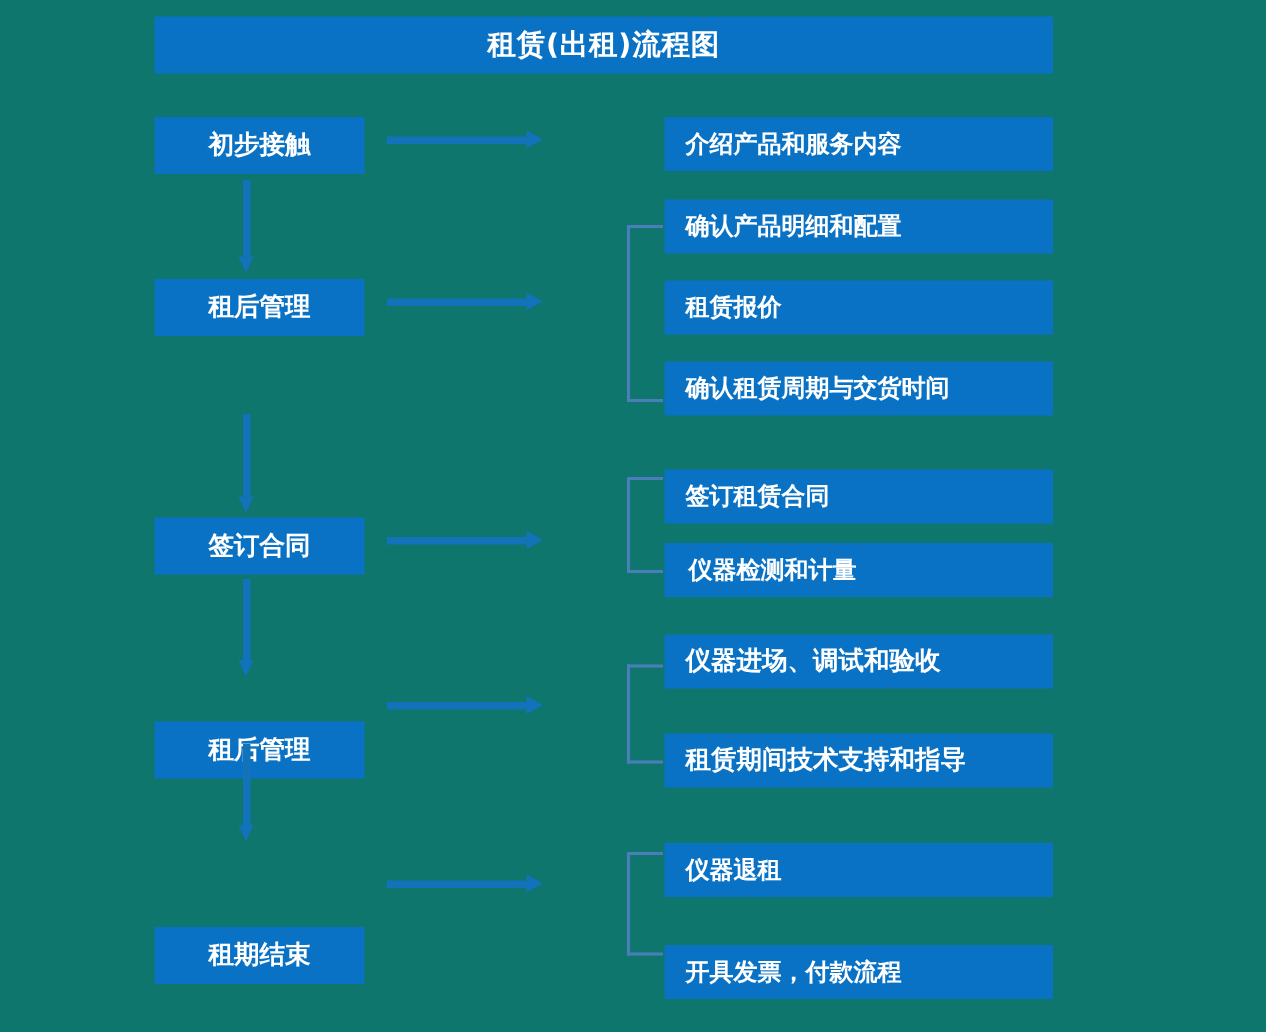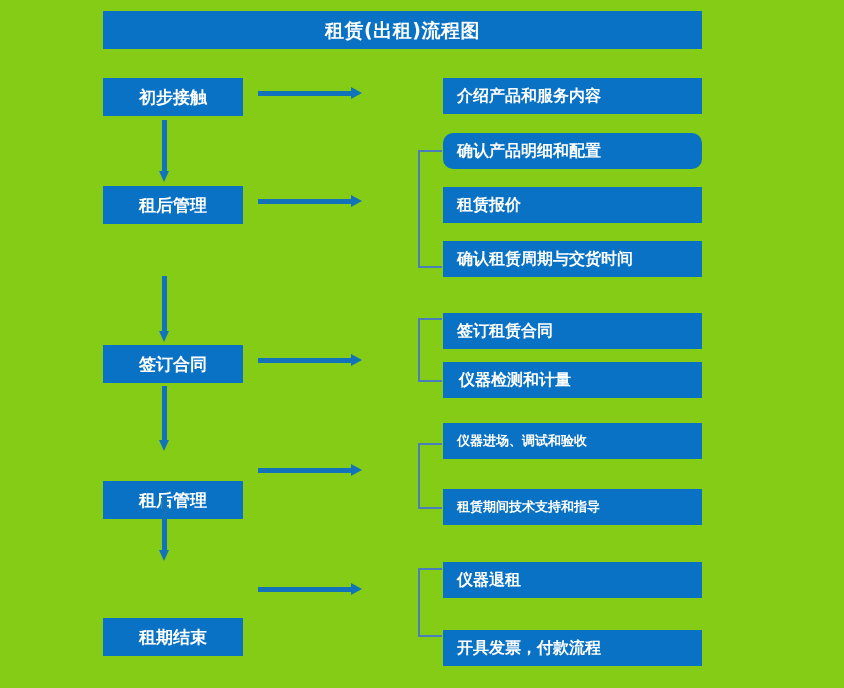--- a/index.html
+++ b/index.html
@@ -7,21 +7,21 @@
     padding: 0;
     background: #ffffff;
   }
   body {
     font-family: "DejaVu Sans", "Liberation Sans", sans-serif;
   }
   #canvas {
     position: relative;
     width: 844px;
     height: 688px;
-    background: #84cc16;
+    background: #0f766e;
     overflow: hidden;
   }
 
   
   .title-bar {
     position: absolute;
     left: 103px;
     top: 11px;
     width: 599px;
     height: 38px;
@@ -57,21 +57,21 @@
     background: #0a72c4;
     color: #ffffff;
     font-size: 16px;
     font-weight: bold;
     line-height: 36px;
     text-align: left;
     padding-left: 14px;
     box-sizing: border-box;
     white-space: nowrap;
   }
-  .detail-box.narrow-text { font-size: 13px; }
+  .detail-box.narrow-text { font-size: 17px; }
 
   
   .v-arrow {
     position: absolute;
     left: 159px;
     width: 11px;
   }
   .v-arrow .shaft {
     position: absolute;
     left: 3px;
@@ -149,21 +149,21 @@
 
   <div class="stage-box" style="top:186px;">租后管理</div>
 
   <div class="h-arrow" style="top:195px;">
     <div class="shaft"></div>
     <div class="head"></div>
   </div>
 
   <div class="bracket" style="top:150px;height:118px;"></div>
 
-  <div class="detail-box" style="top:133px;border-radius:10px;">确认产品明细和配置</div>
+  <div class="detail-box" style="top:133px;">确认产品明细和配置</div>
   <div class="detail-box" style="top:241px;">确认租赁周期与交货时间</div>
   <div class="detail-box" style="top:187px;">租赁报价</div>
 
   <div class="v-arrow" style="top:276px;height:66px;">
     <div class="shaft" style="height:55px;"></div>
     <div class="head" style="top:55px;"></div>
   </div>
 
   <div class="stage-box" style="top:345px;">签订合同</div>
 

